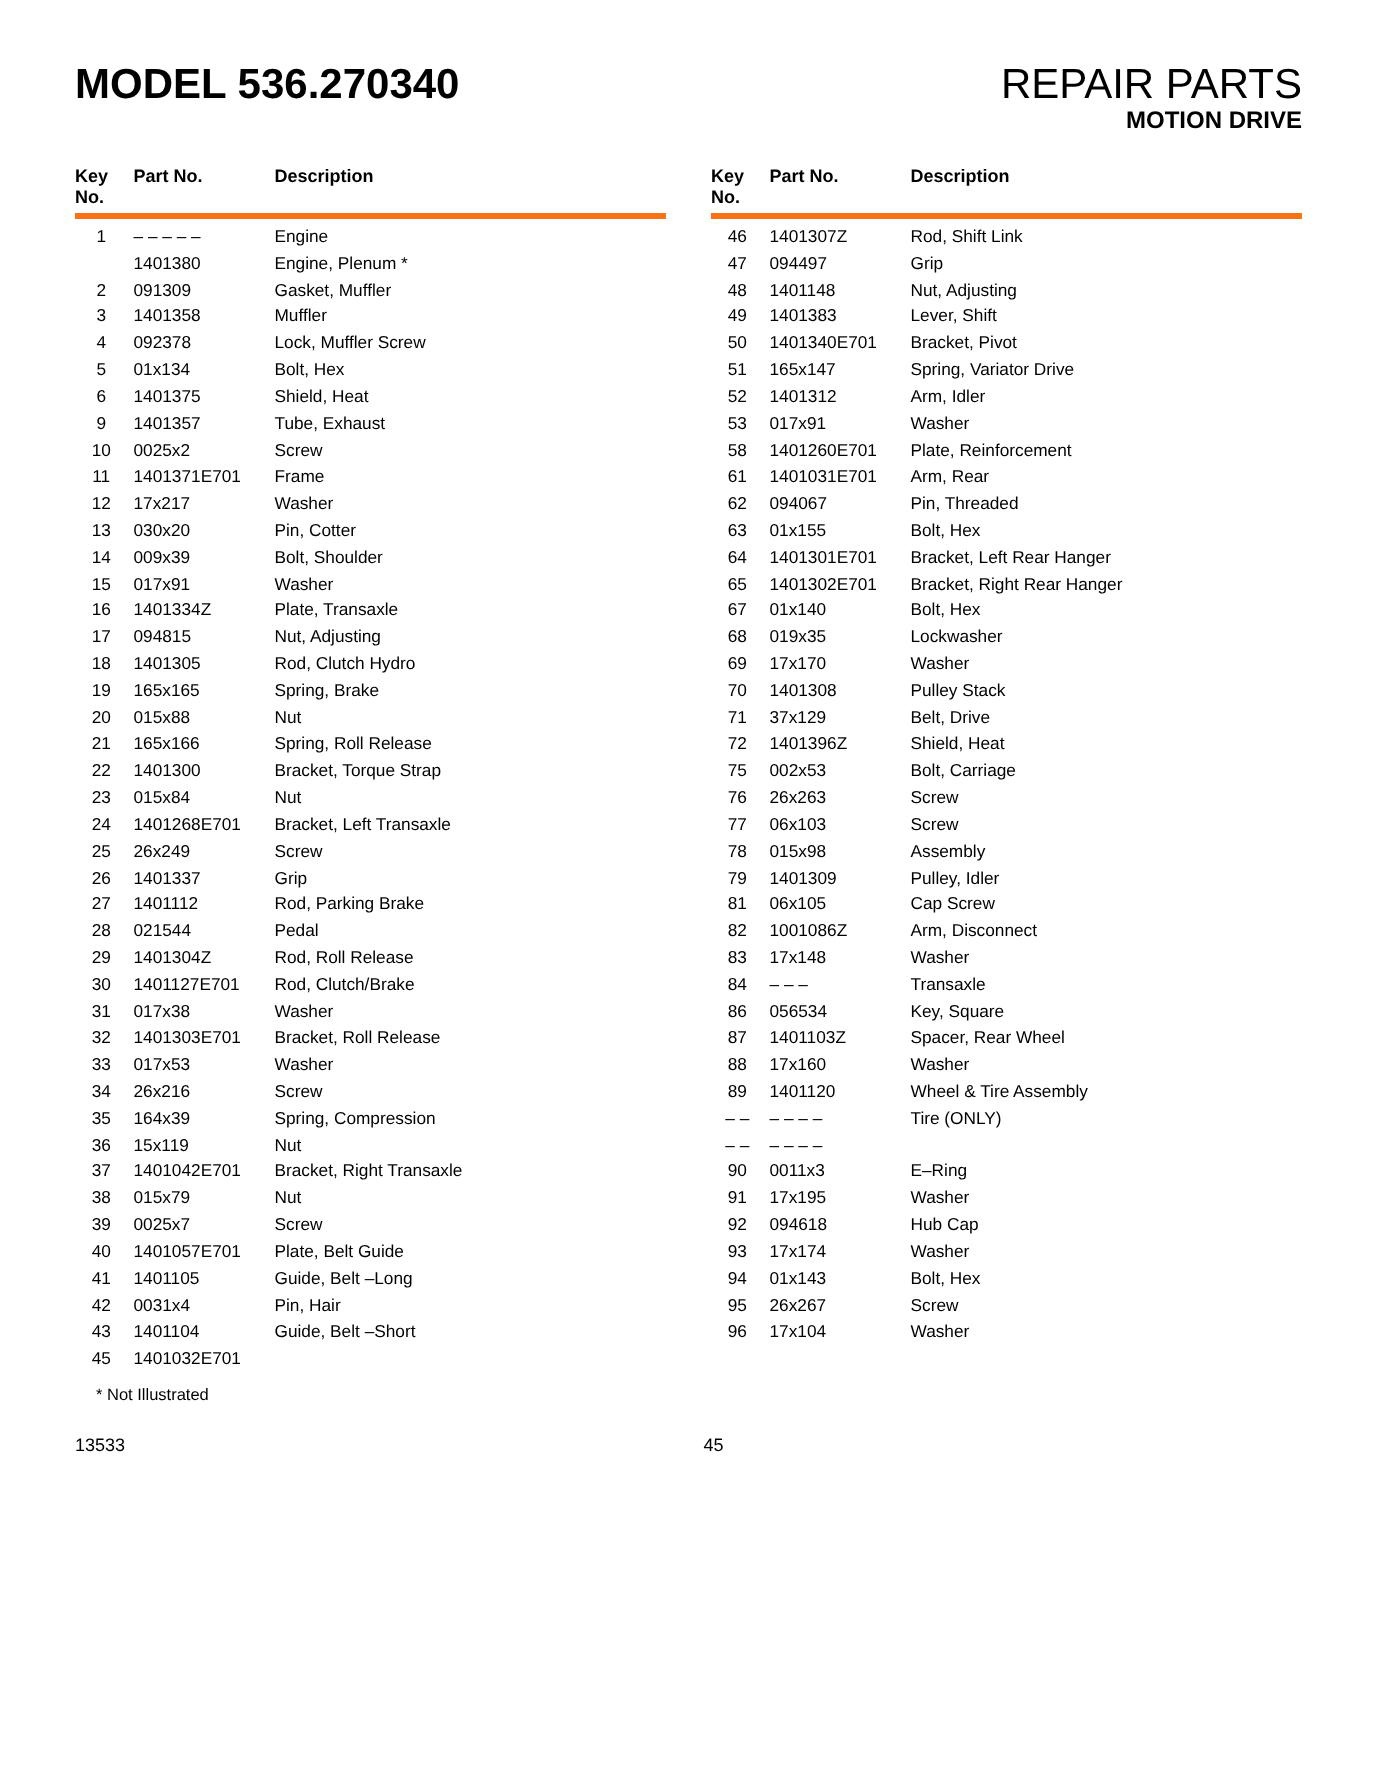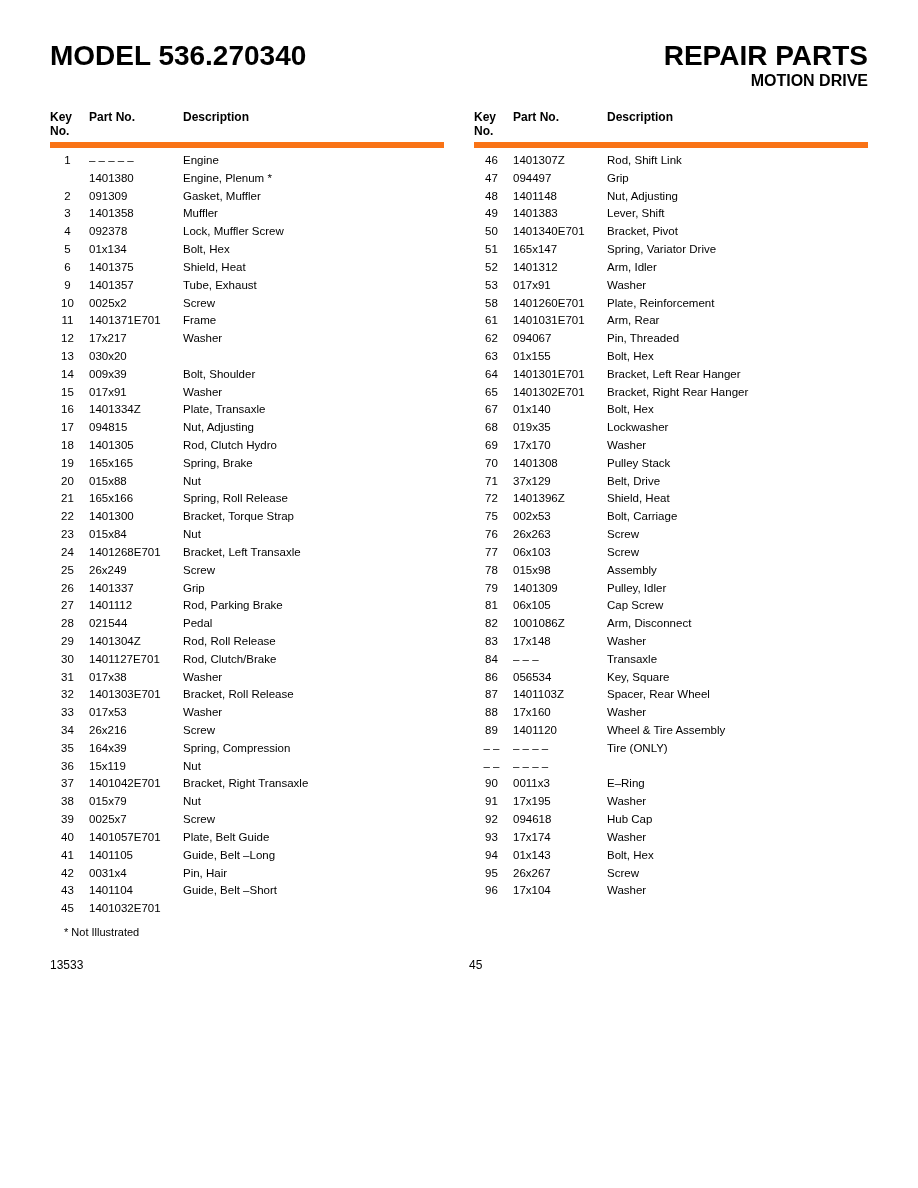--- a/index.html
+++ b/index.html
@@ -20,41 +20,41 @@
     }
     .model-title {
       font-size: 28px;
       font-weight: bold;
     }
     .repair-parts {
       text-align: right;
     }
     .repair-parts-title {
       font-size: 28px;
-      font-weight: bold;
+      font-weight: normal;
     }
     .motion-drive {
       font-size: 16px;
       font-weight: bold;
       text-align: right;
     }
     .columns-container {
       display: flex;
       gap: 30px;
       margin-top: 10px;
     }
     .column {
       flex: 1;
     }
     .col-header {
       display: grid;
       grid-template-columns: 35px 90px 1fr;
       gap: 4px;
       padding-bottom: 4px;
-      border-bottom: 6px solid #f97316;
+      border-bottom: 4px solid #f97316;
       margin-bottom: 4px;
     }
     .col-header-text {
       font-weight: bold;
       font-size: 12px;
     }
     .parts-table {
       width: 100%;
     }
     .part-row {
@@ -155,20 +155,21 @@
     <div>Frame</div>
   </div>
           <div class="part-row">
     <div class="key-no">12</div>
     <div>17x217</div>
     <div>Washer</div>
   </div>
           <div class="part-row">
     <div class="key-no">13</div>
     <div>030x20</div>
+    <div>Pin, Cotter</div>
   </div>
           <div class="part-row">
     <div class="key-no">14</div>
     <div>009x39</div>
     <div>Bolt, Shoulder</div>
   </div>
           <div class="part-row">
     <div class="key-no">15</div>
     <div>017x91</div>
     <div>Washer</div>

